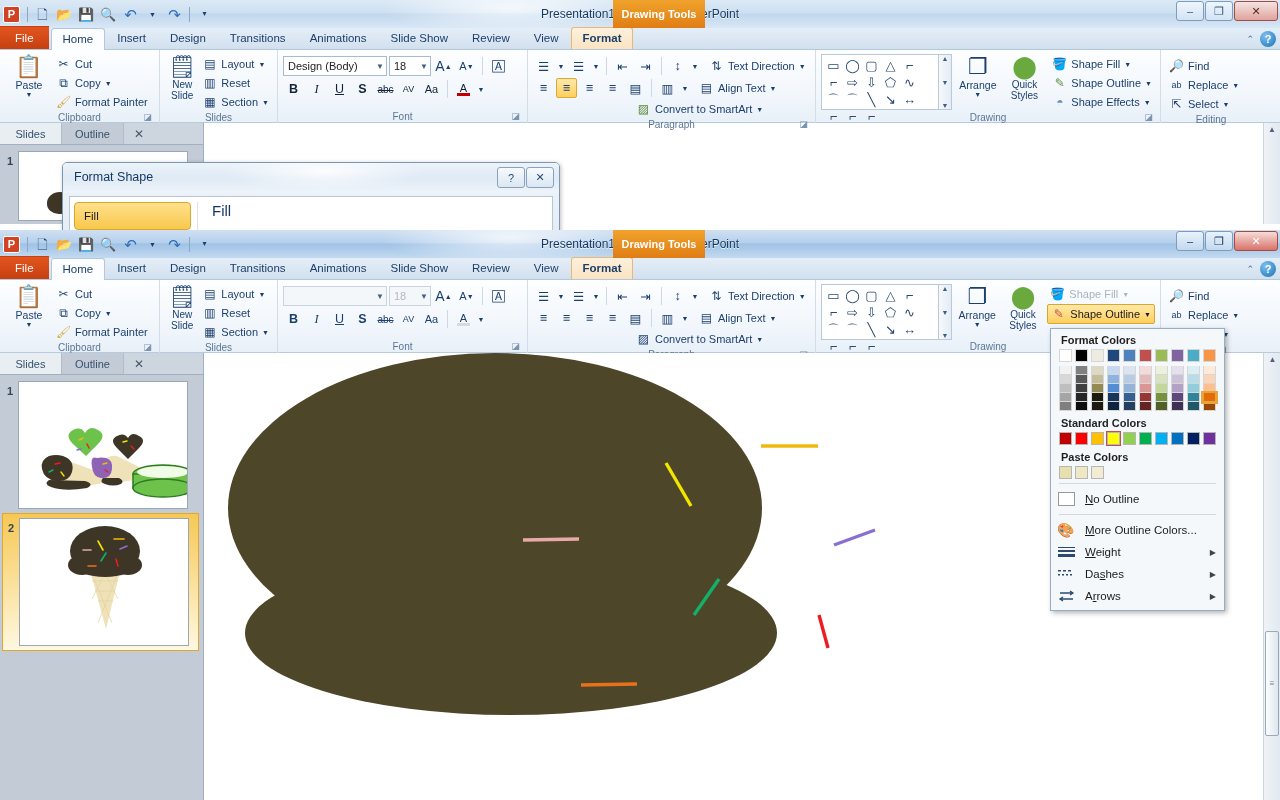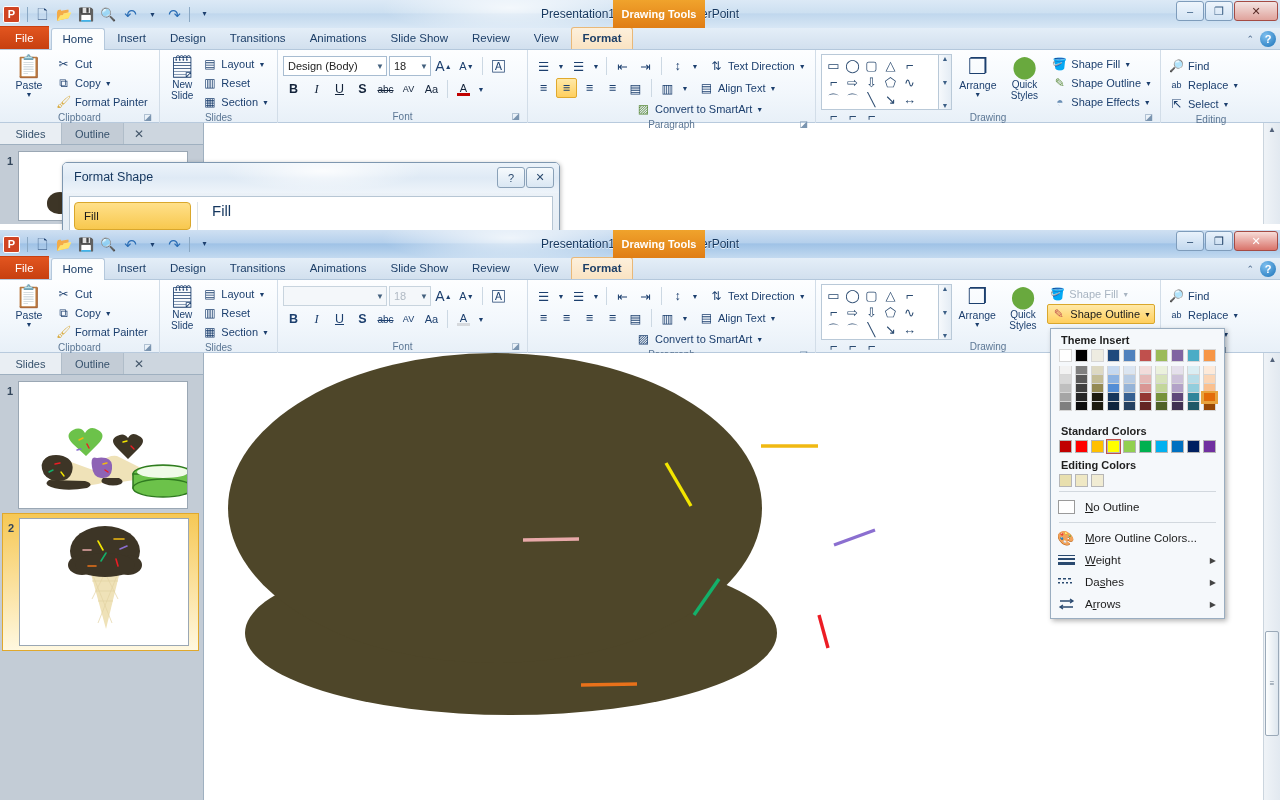--- a/index.html
+++ b/index.html
@@ -807,21 +807,21 @@
     <div style="width:17px;position:relative;background:linear-gradient(to right,#eff3f7,#e2e9f0);border-left:1px solid #cbd5de;">
       <div class="vup" style="top:2px;">▲</div>
       <div class="vthumb" style="top:278px;height:105px;">
           <span>≡</span>
         </div>
     </div>
   </div>
 </div>
 
 <div class="menu" style="left:1050px;top:328px;width:175px;">
-  <div class="mhdr">Theme Insert</div>
+  <div class="mhdr">Format Colors</div>
   <div class="swatchrow" id="theme-grid">
       <div class="swcol">
         <div class="sw" style="background: rgb(255, 255, 255); height: 13px; margin-bottom: 4px;"></div>
         <div class="sw" style="background: rgb(242, 242, 242); height: 9px;"></div>
         <div class="sw" style="background: rgb(216, 216, 216); height: 9px;"></div>
         <div class="sw" style="background: rgb(191, 191, 191); height: 9px;"></div>
         <div class="sw" style="background: rgb(165, 165, 165); height: 9px;"></div>
         <div class="sw" style="background: rgb(127, 127, 127); height: 9px;"></div>
       </div>
       <div class="swcol">
@@ -890,34 +890,34 @@
       </div>
       <div class="swcol">
         <div class="sw" style="background: rgb(247, 150, 70); height: 13px; margin-bottom: 4px;"></div>
         <div class="sw" style="background: rgb(253, 234, 218); height: 9px;"></div>
         <div class="sw" style="background: rgb(251, 213, 181); height: 9px;"></div>
         <div class="sw" style="background: rgb(250, 192, 143); height: 9px;"></div>
         <div class="sw sel" style="background: rgb(227, 108, 9); height: 9px;"></div>
         <div class="sw" style="background: rgb(151, 72, 6); height: 9px;"></div>
       </div>
     </div>
-  <div class="mhdr" style="padding-top:14px;">Standard Colors</div>
+  <div class="mhdr" style="padding-top:6px;">Standard Colors</div>
   <div class="swatchrow" id="standard-grid">
       <div class="sw" style="background: rgb(192, 0, 0);"></div>
       <div class="sw" style="background: rgb(255, 0, 0);"></div>
       <div class="sw" style="background: rgb(255, 192, 0);"></div>
       <div class="sw selred" style="background: rgb(255, 255, 0);"></div>
       <div class="sw" style="background: rgb(146, 208, 80);"></div>
       <div class="sw" style="background: rgb(0, 176, 80);"></div>
       <div class="sw" style="background: rgb(0, 176, 240);"></div>
       <div class="sw" style="background: rgb(0, 112, 192);"></div>
       <div class="sw" style="background: rgb(0, 32, 96);"></div>
       <div class="sw" style="background: rgb(112, 48, 160);"></div>
     </div>
-  <div class="mhdr" style="padding-top:6px;">Editing Colors</div>
+  <div class="mhdr" style="padding-top:6px;">Paste Colors</div>
   <div class="swatchrow" id="recent-grid">
       <div class="sw" style="background: rgb(232, 223, 174);"></div>
       <div class="sw" style="background: rgb(239, 232, 196);"></div>
       <div class="sw" style="background: rgb(241, 236, 211);"></div>
     </div>
 
   <div class="msep"></div>
   <div class="mitem">
     <span class="mi">
         <span class="box"></span>

